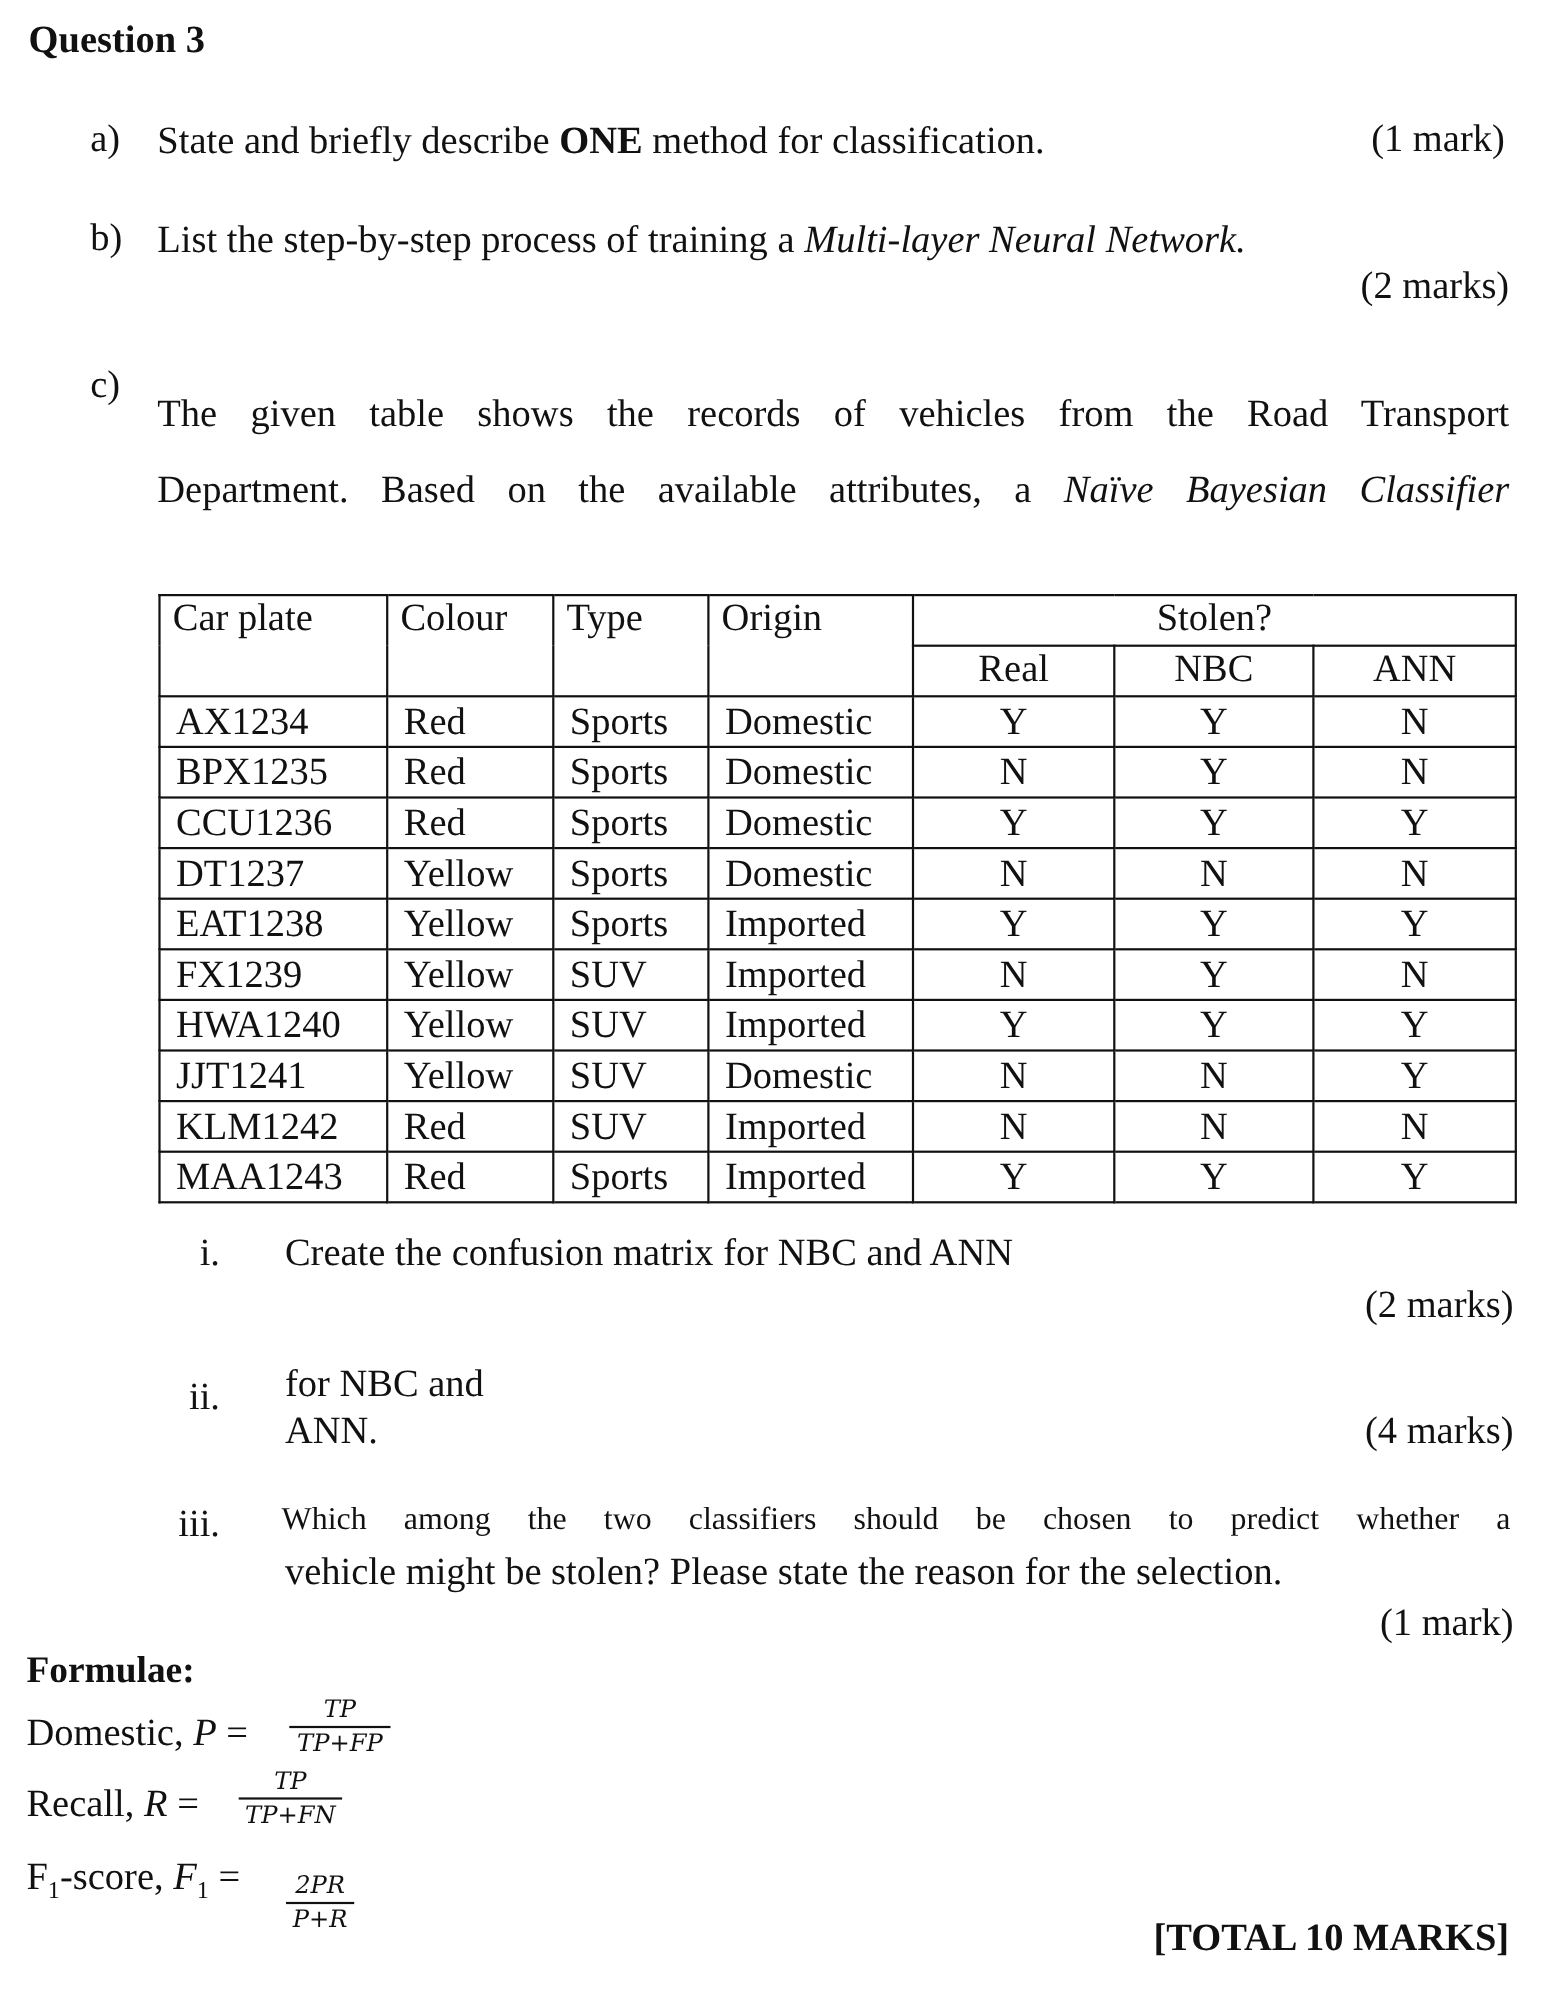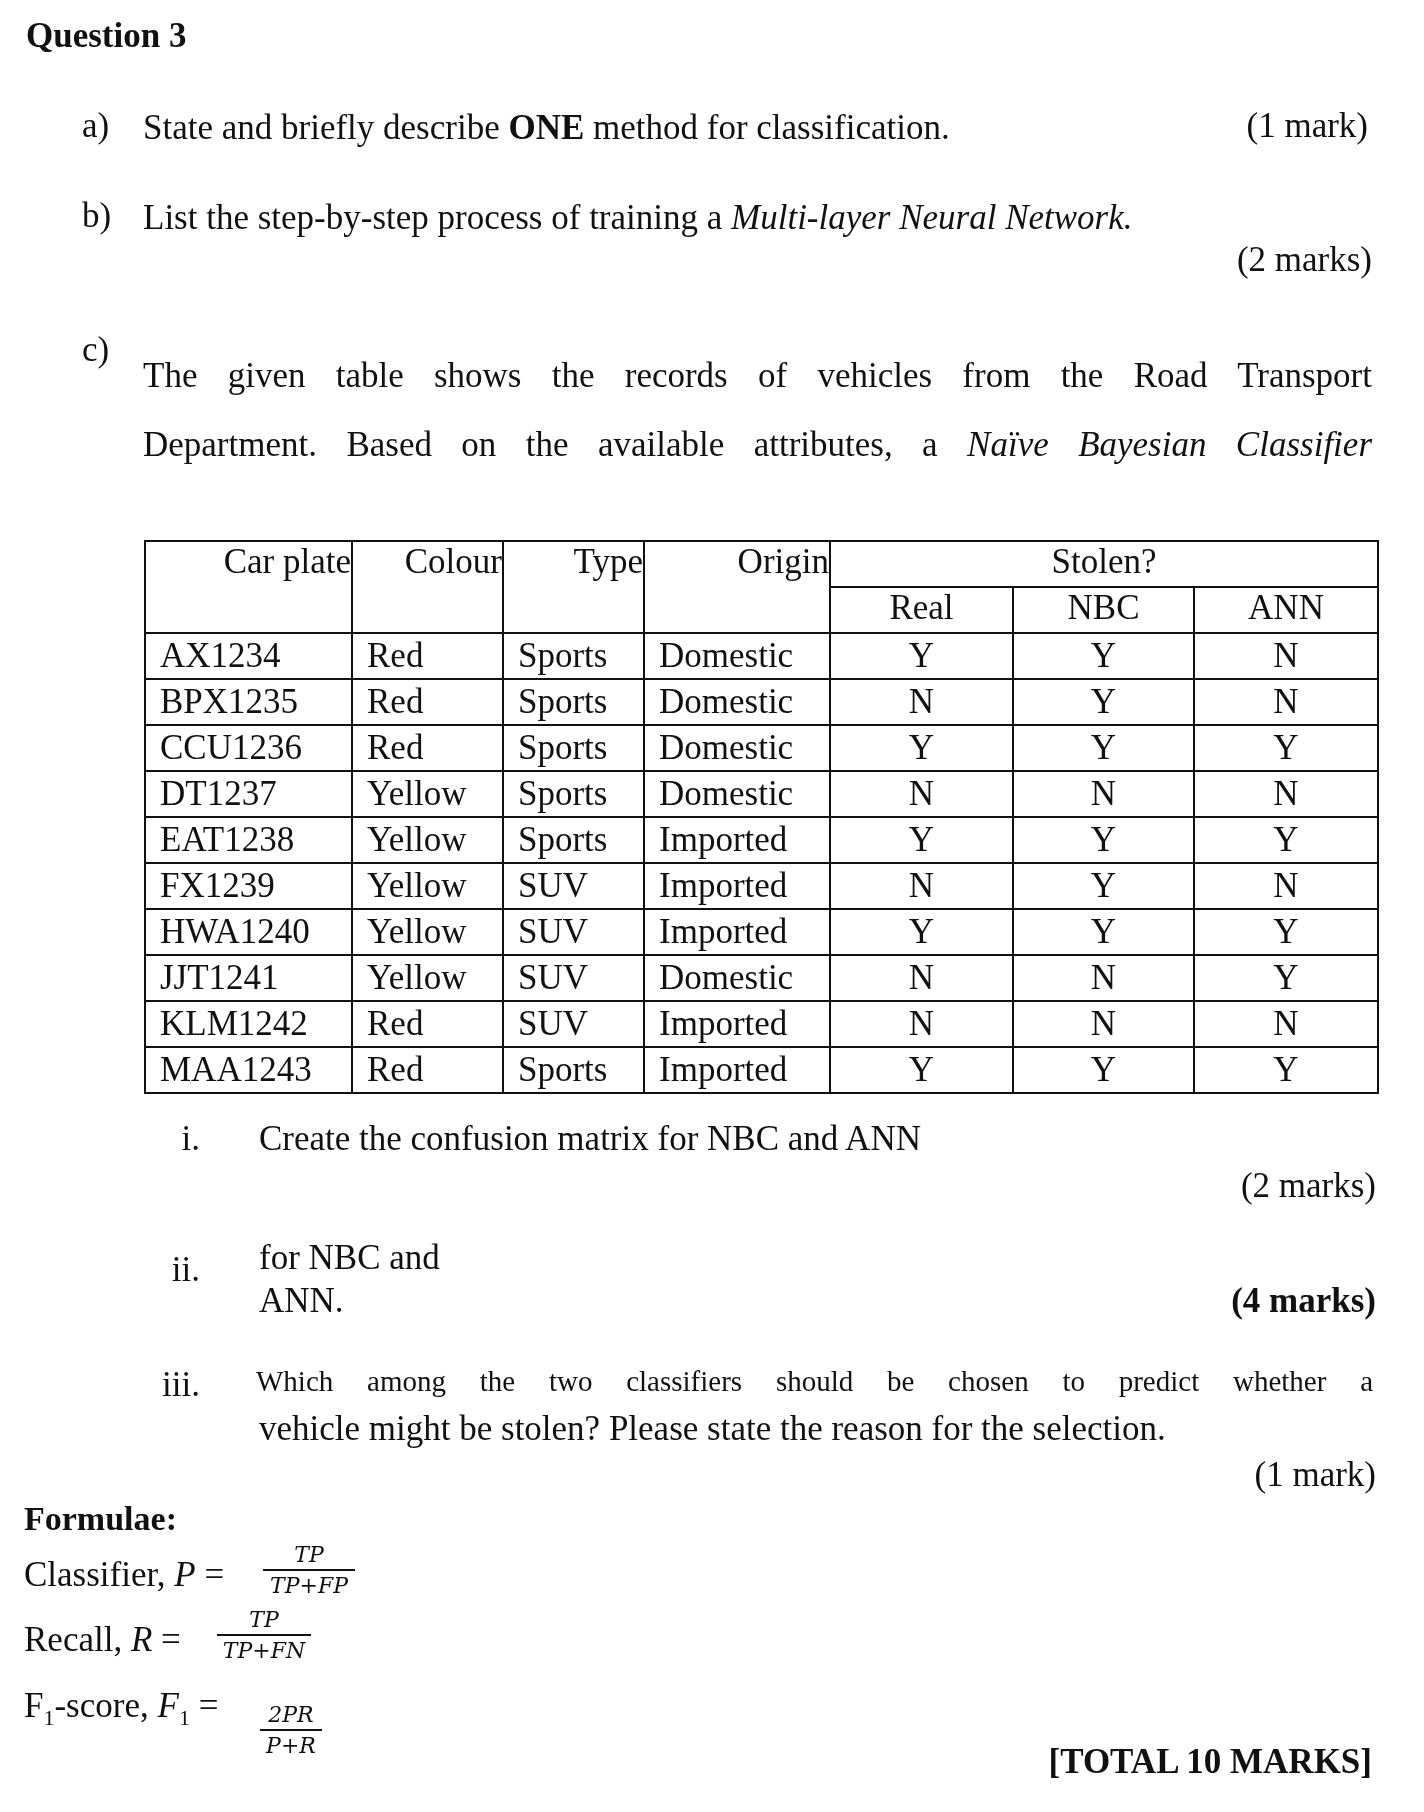--- a/index.html
+++ b/index.html
@@ -14,21 +14,21 @@
           text-align:justify; text-align-last:left; }
   .para .ln { display:block; text-align:justify; text-align-last:justify; height:44.5px;margin-top:24px; }
   .para .ln.last { text-align-last:left; }
   i, .it { font-style:italic; }
   b { font-weight:bold; }
 
   
   table.vt { position:absolute; left:144px; top:540px; border-collapse:collapse;
              font-size:35px; }
   table.vt td, table.vt th { border:2px solid #111; padding:0; font-weight:normal; }
-  table.vt th { vertical-align:top; text-align:right; padding-left:22px; height:44px; }
+  table.vt th { vertical-align:top; text-align:left; padding-left:11px; height:44px; }
   table.vt td.l { text-align:left; padding-left:14px; }
   table.vt td.c { text-align:center; }
   table.vt tr.data td { height:44px; line-height:44px; }
   table.vt th.c { text-align:center; padding-left:0; }
 
   .sub-lbl { position:absolute; font-size:35px; text-align:right; width:60px; }
   .formula-title { left:24px; top:1500px; font-size:34px; font-weight:bold; }
   .frow { position:absolute; left:24px; font-size:35px; white-space:nowrap; }
   .frac { position:absolute; font-family:"DejaVu Serif", serif; font-style:italic; font-size:22px;
           text-align:center; }
@@ -176,31 +176,31 @@
 
 <div class="sub-lbl" style="left:140px; top:1119px;">i.</div>
 <div class="abs" style="left:259px; top:1119px; font-size:35px;">Create the confusion matrix for NBC and ANN</div>
 <div class="marks" style="right:48px; top:1166px;">(2 marks)</div>
 
 <div class="sub-lbl" style="left:140px; top:1238px;margin-top:12px;">ii.</div>
 <div class="abs" style="left:259px; top:1238px; width:1117px; font-size:35px; display:flex; justify-content:space-between;">
   <span> for NBC and</span>
 </div>
 <div class="abs" style="left:259px; top:1281px; font-size:35px;">ANN.</div>
-<div class="marks" style="right:48px; top:1281px;font-weight:bold;">(4 marks)</div>
+<div class="marks" style="right:48px; top:1281px;">(4 marks)</div>
 
 <div class="sub-lbl" style="left:140px; top:1365px;">iii.</div>
 <div class="abs" style="left:256px; top:1365px; width:1117px; font-size:29px; text-align:justify; text-align-last:justify;">Which among the two classifiers should be chosen to predict whether a</div>
 <div class="abs" style="left:259px; top:1409px; font-size:35px;">vehicle might be stolen? Please state the reason for the selection.</div>
 <div class="marks" style="right:48px; top:1455px;">(1 mark)</div>
 
 <div class="abs formula-title">Formulae:</div>
 
 <div class="frow" style="top:1555px;">
-  <span>Classifier, </span><i>P</i><span> =</span>
+  <span>Domestic, </span><i>P</i><span> =</span>
 </div>
 <div class="frac" style="left:263px; top:1542px; width:92px;">
   <span class="num">TP</span>
   <span class="bar"></span>
   <span class="den">TP+FP</span>
 </div>
 
 <div class="frow" style="top:1620px;">
   <span>Recall, </span><i>R</i><span> =</span>
 </div>

